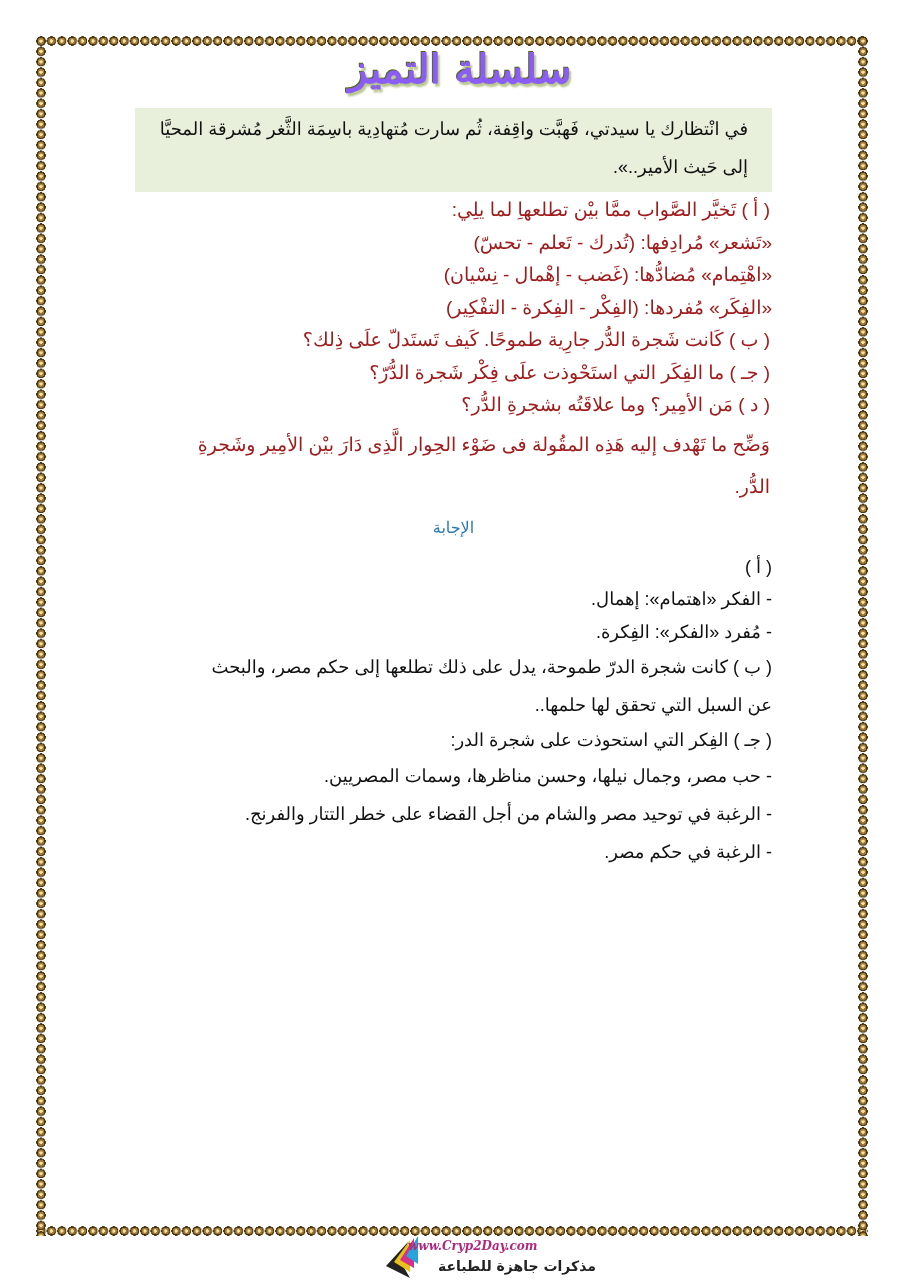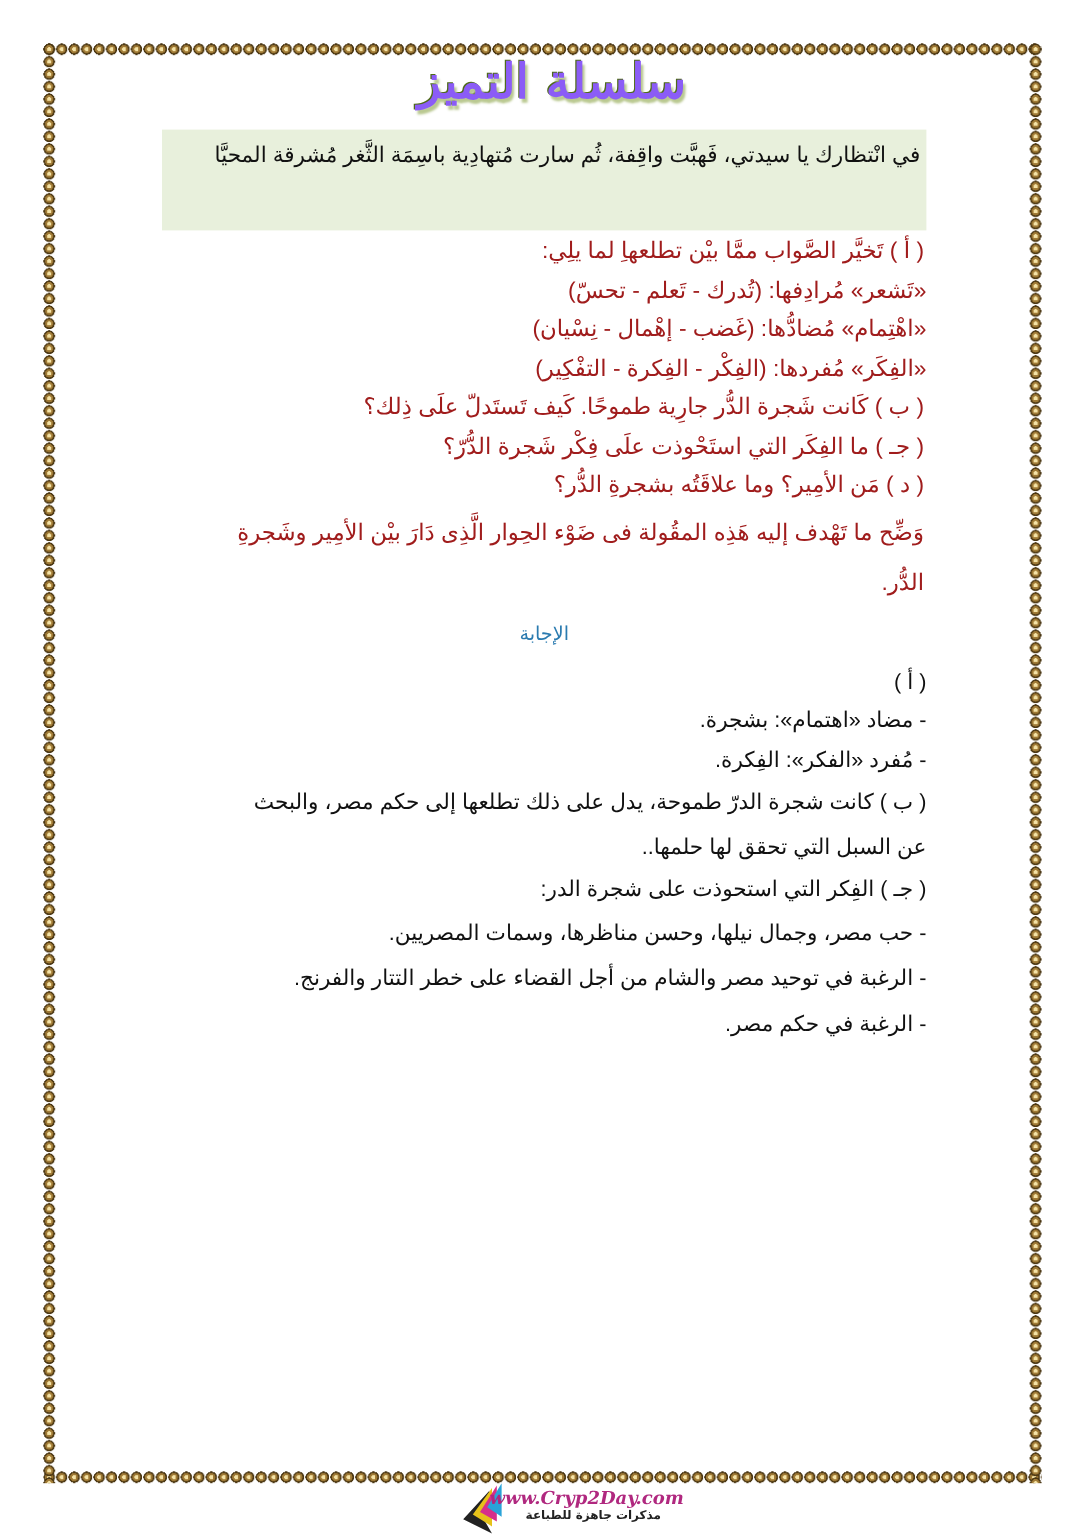--- a/index.html
+++ b/index.html
@@ -14,64 +14,65 @@
       radial-gradient(circle at 5px 5px, #f5e3a6 0 1.6px, #a07a35 1.8px 3.3px, #4a3612 3.5px 4.6px, transparent 4.8px) 0 0 / 10px 10.4px repeat-y; }
     .title {
       position: absolute; left: 220px; top: 44px; width: 480px; height: 50px;
       text-align: center; direction: rtl;
       font-family: "DejaVu Serif", serif; font-weight: bold; font-size: 40px; line-height: 50px;
       color: #8b5cf6; letter-spacing: 14px;
       text-shadow: 2px 3px 2px #b9c88f, -1px -1px 0 #4f6a1a;
     }
     .content { position: absolute; left: 135px; top: 108px; width: 637px; direction: rtl; }
     .quote-box {
-      background: #e8f0dc; padding: 2px 5px 4px 6px; height: 78px;
+      background: #e8f0dc; padding: 2px 24px 4px 6px; height: 78px;
       font-family: "Liberation Sans", sans-serif; font-size: 18px; line-height: 38px; color: #111;
       text-align: right;
     }
     .q { font-family: "Liberation Sans", sans-serif; font-size: 19px; color: #a01c1c; line-height: 32.5px; text-align: right; padding-right: 2px; }
     .q.first { margin-top: 2px; }
     .q.sub { padding-right: 0; }
     .q.wrap { line-height: 38px; margin-top: 4px; }
     .answer-heading { font-family: "Liberation Sans", sans-serif; font-size: 16px; color: #2b7bb0; text-align: center; margin: 12px 0 14px 0; direction: rtl; }
     .a { font-family: "Liberation Sans", sans-serif; font-size: 18px; color: #111; line-height: 32.5px; text-align: right; }
     .a.wrap { line-height: 38px; }
     .footer-logo { position: absolute; left: 380px; top: 1236px; width: 180px; height: 44px; }
-    .footer-url { position: absolute; left: 408px; top: 1239px; font-family: "DejaVu Serif", serif; font-style: italic; font-weight: bold; font-size: 15px; color: #b0287f; }
-    .footer-sub { position: absolute; left: 438px; top: 1258px; font-family: "DejaVu Sans", sans-serif; font-size: 10px; font-weight: bold; color: #222; direction: rtl; }
+    .footer-url { position: absolute; left: 408px; top: 1239px; font-family: "DejaVu Serif", serif; font-style: italic; font-weight: bold; font-size: 12px; color: #b0287f; }
+    .footer-sub { position: absolute; left: 438px; top: 1258px; font-family: "DejaVu Sans", sans-serif; font-size: 14px; font-weight: bold; color: #222; direction: rtl; }
   </style>
 </head>
 <body>
 
 <div class="dots h" style="left:36px; top:36px; width:832px;"></div>
 <div class="dots h" style="left:36px; top:1226px; width:832px;"></div>
 <div class="dots v" style="left:36px; top:36px; height:1200px;"></div>
 <div class="dots v" style="left:858px; top:36px; height:1200px;"></div>
 
 <div class="title">سلسلة التميز</div>
 
 <div class="content">
   <div class="quote-box">
     <div>في انْتظارك يا سيدتي، فَهبَّت واقِفة، ثُم سارت مُتهادِية باسِمَة الثَّغر مُشرقة المحيَّا</div>
+    <div>إلى حَيث الأمير..».</div>
   </div>
 
   <div class="q first">( أ ) تَخيَّر الصَّواب ممَّا بيْن تطلعهاِ لما يلِي:</div>
   <div class="q sub">«تَشعر» مُرادِفها:  (تُدرك - تَعلم - تحسّ)</div>
   <div class="q sub">«اهْتِمام» مُضادُّها: (غَضب - إهْمال - نِسْيان)</div>
   <div class="q sub">«الفِكَر» مُفردها:   (الفِكْر - الفِكرة - التفْكِير)</div>
   <div class="q">( ب ) كَانت شَجرة الدُّر جارِية طموحًا. كَيف تَستَدلّ علَى ذِلك؟</div>
   <div class="q">( جـ ) ما الفِكَر التي استَحْوذت علَى فِكْر شَجرة الدُّرّ؟</div>
   <div class="q">( د ) مَن الأمِير؟ وما علاقَتُه بشجرةِ الدُّر؟</div>
   <div class="q wrap">وَضِّح ما تَهْدف إليه هَذِه المقُولة فى ضَوْء الحِوار الَّذِى دَارَ بيْن الأمِير وشَجرةِ</div>
   <div class="q wrap">الدُّر.</div>
 
   <div class="answer-heading">الإجابة</div>
 
   <div class="a">( أ )</div>
-  <div class="a">- مضاد «اهتمام»: بشجرة.</div>
+  <div class="a">- الفكر «اهتمام»: إهمال.</div>
   <div class="a">-  مُفرد «الفكر»: الفِكرة.</div>
   <div class="a wrap">( ب ) كانت شجرة الدرّ طموحة، يدل على ذلك تطلعها إلى حكم مصر، والبحث</div>
   <div class="a wrap">عن السبل التي تحقق لها حلمها..</div>
   <div class="a">( جـ ) الفِكر التي استحوذت على شجرة الدر:</div>
   <div class="a wrap">- حب مصر، وجمال نيلها، وحسن مناظرها، وسمات المصريين.</div>
   <div class="a wrap">- الرغبة في توحيد مصر والشام من أجل القضاء على خطر التتار والفرنج.</div>
   <div class="a wrap">-  الرغبة في حكم مصر.</div>
 </div>
 
 <svg class="footer-logo" viewBox="0 0 180 44">

